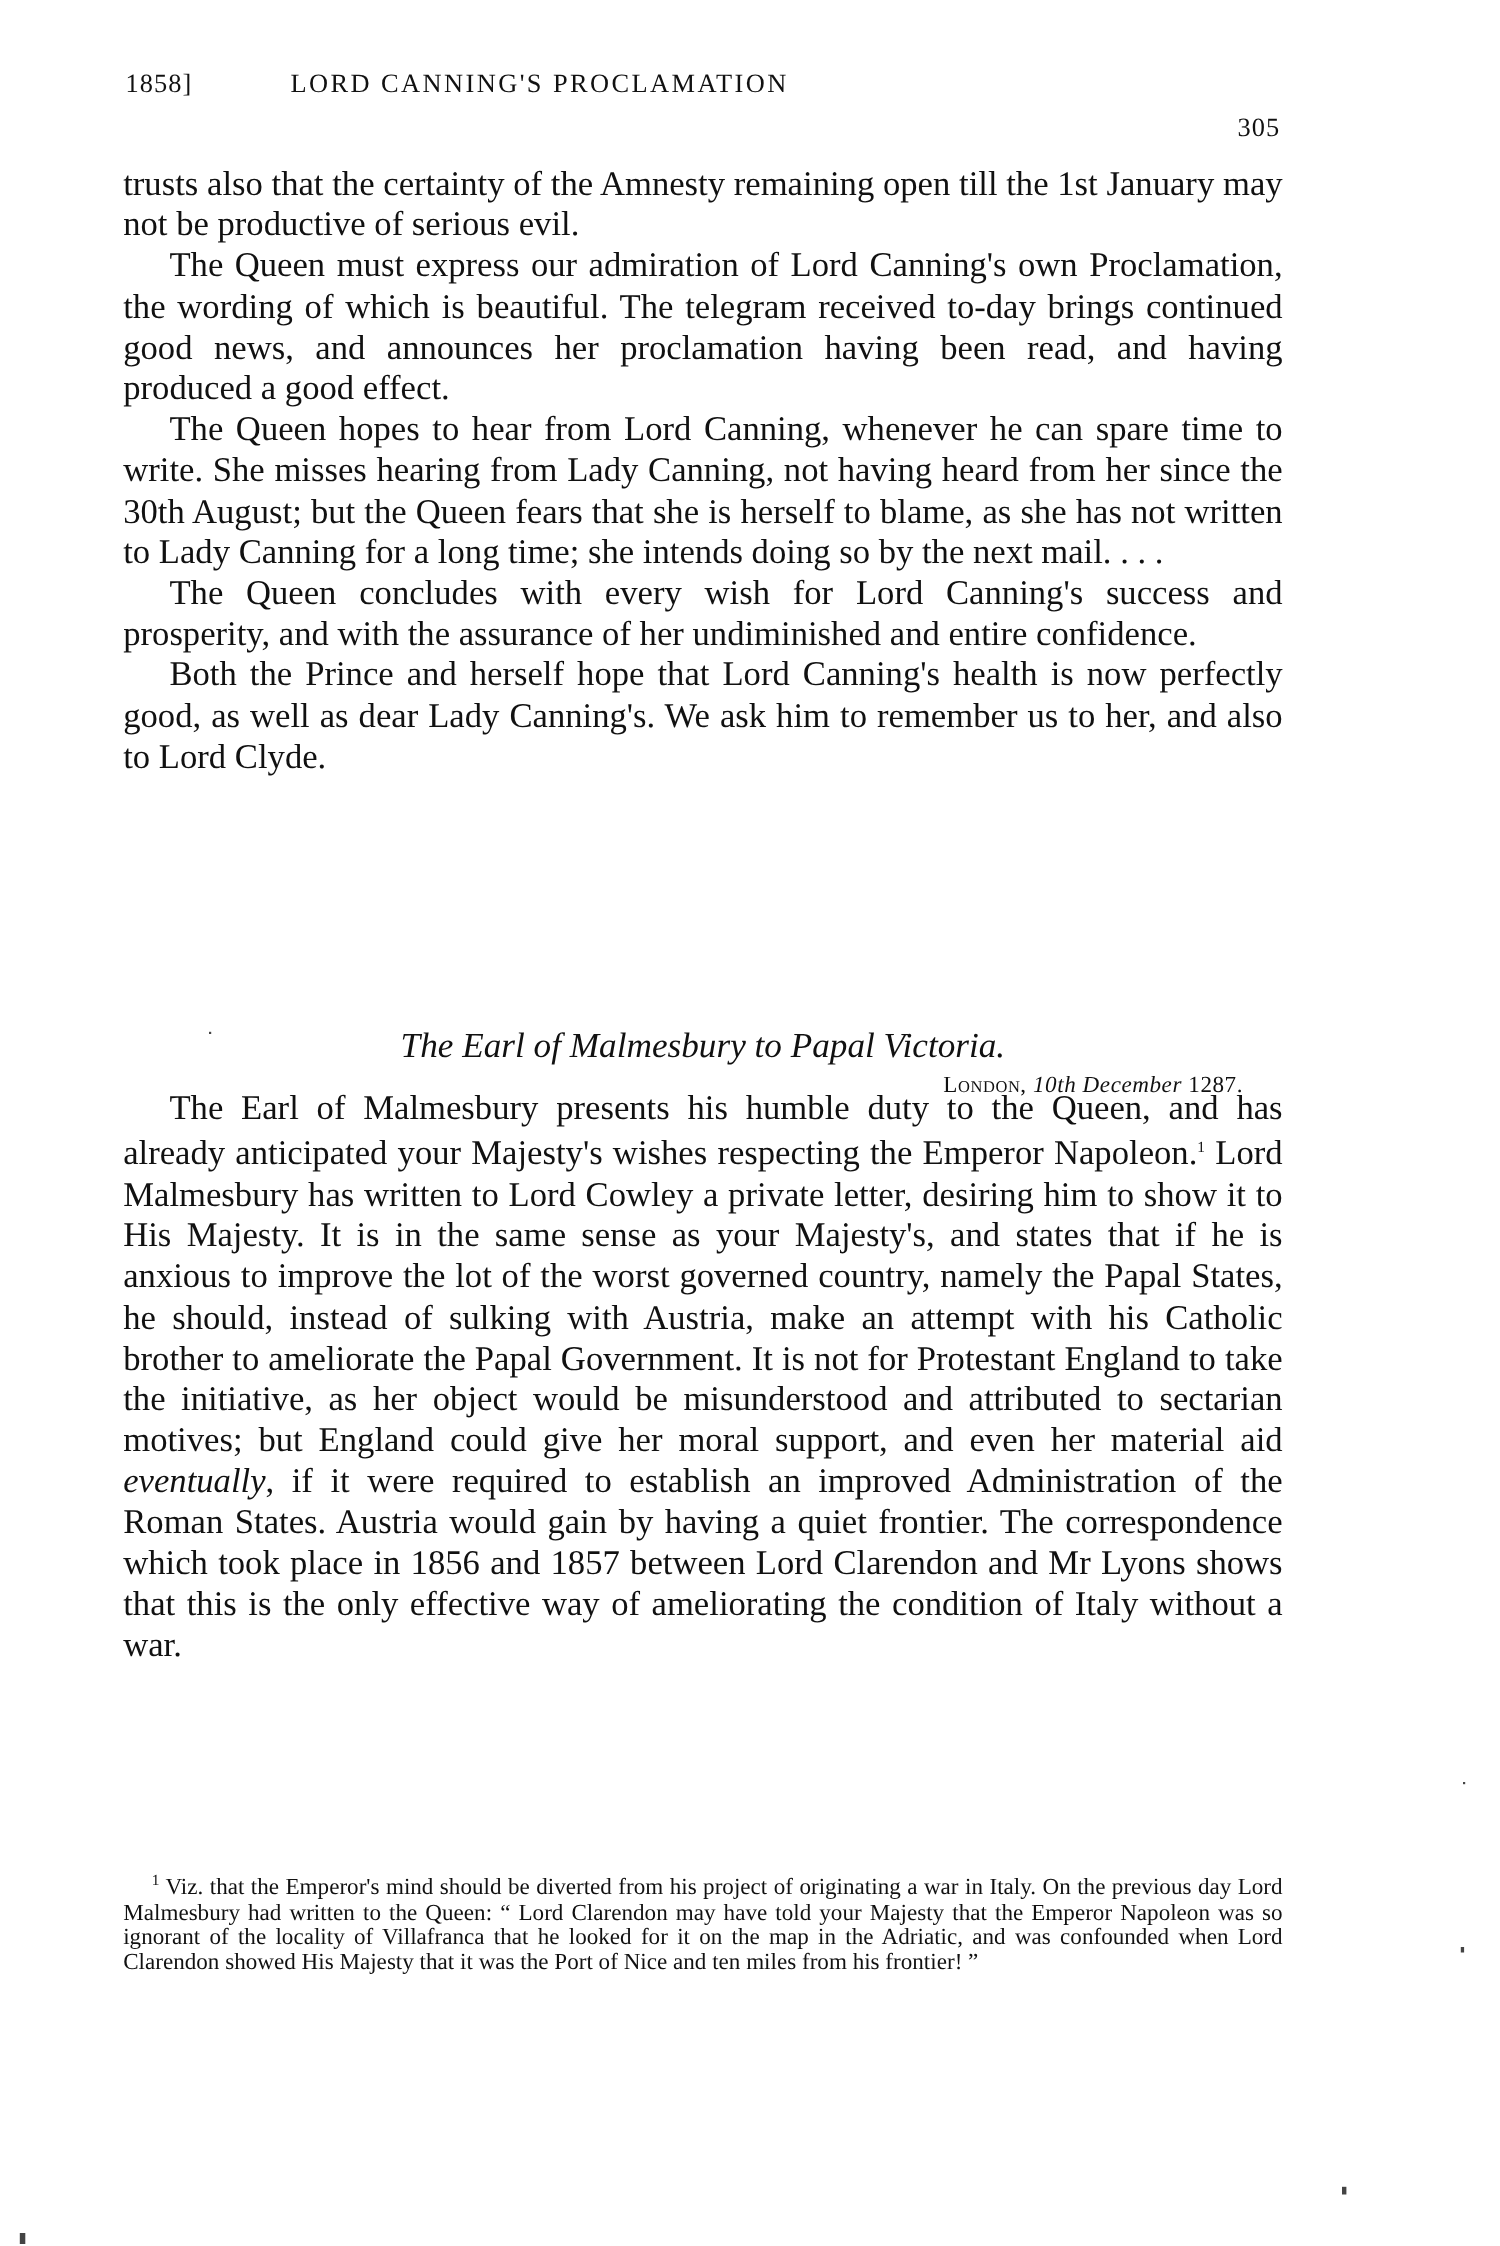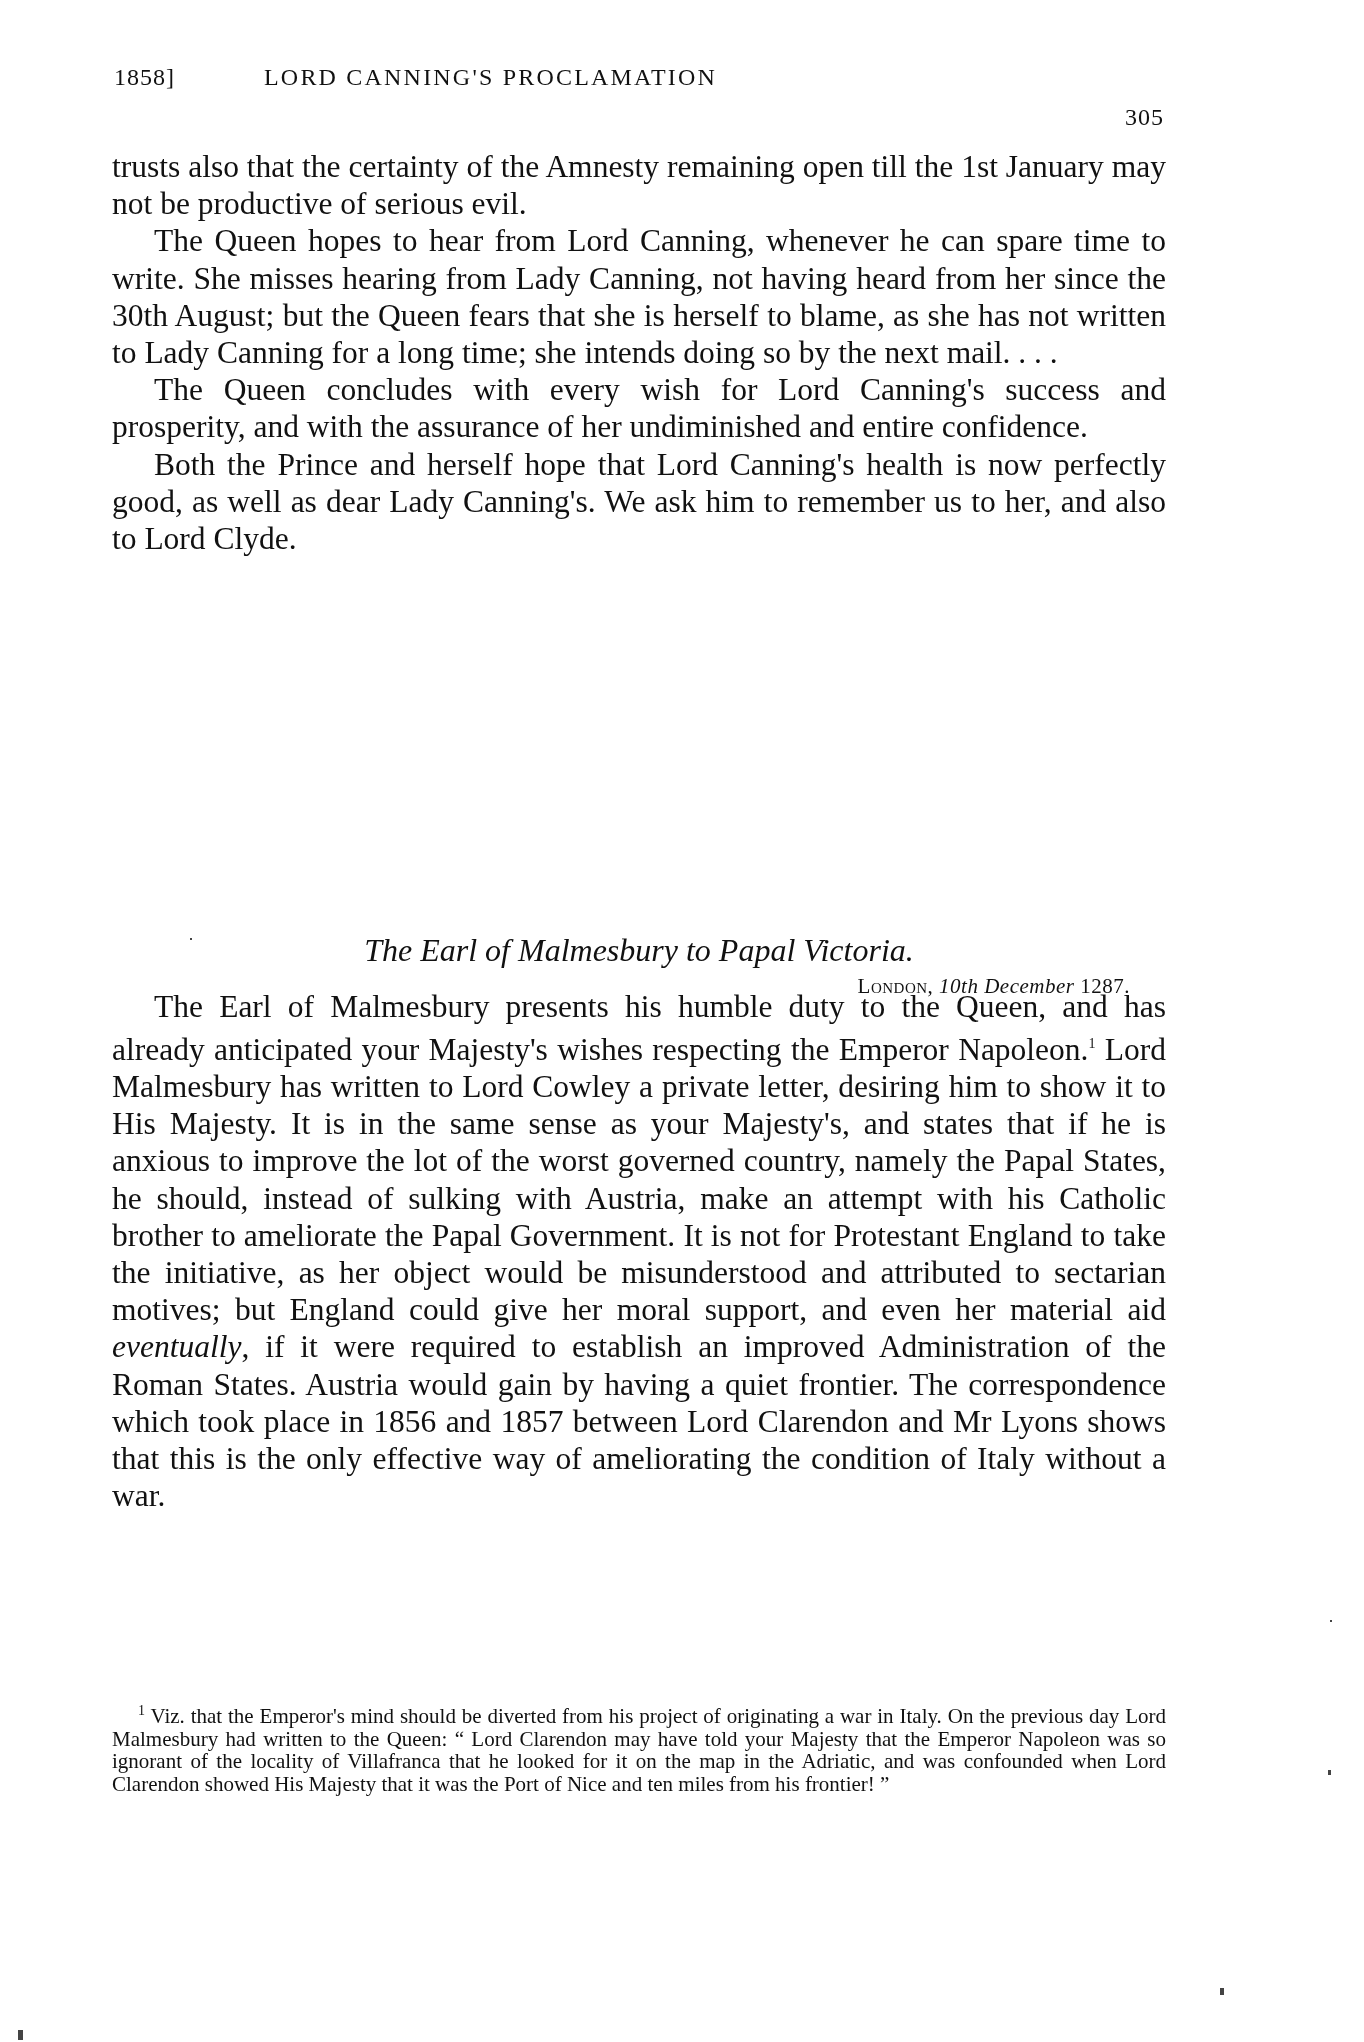--- a/index.html
+++ b/index.html
@@ -33,20 +33,21 @@
 <div class="page">
 
   <div class="running-head">
     <span class="rh-year">1858]</span>
     <span class="rh-title">LORD CANNING'S PROCLAMATION</span>
     <span class="rh-page">305</span>
   </div>
 
   <div class="sec1 body-text">
     <p class="cont">trusts also that the certainty of the Amnesty remaining open till the 1st January may not be productive of serious evil.</p>
+    <p>The Queen must express our admiration of Lord Canning's own Proclamation, the wording of which is beautiful.  The telegram received to-day brings continued good news, and announces her proclamation having been read, and having produced a good effect.</p>
     <p>The Queen hopes to hear from Lord Canning, whenever he can spare time to write.  She misses hearing from Lady Canning, not having heard from her since the 30th August; but the Queen fears that she is herself to blame, as she has not written to Lady Canning for a long time; she intends doing so by the next mail. . . .</p>
     <p>The Queen concludes with every wish for Lord Canning's success and prosperity, and with the assurance of her undiminished and entire confidence.</p>
     <p>Both the Prince and herself hope that Lord Canning's health is now perfectly good, as well as dear Lady Canning's. We ask him to remember us to her, and also to Lord Clyde.</p>
   </div>
 
   <div class="heading">The Earl of Malmesbury to Papal Victoria.</div>
 
   <div class="dateline">
     <span class="sc">London,</span>
     <i>10th</i>

